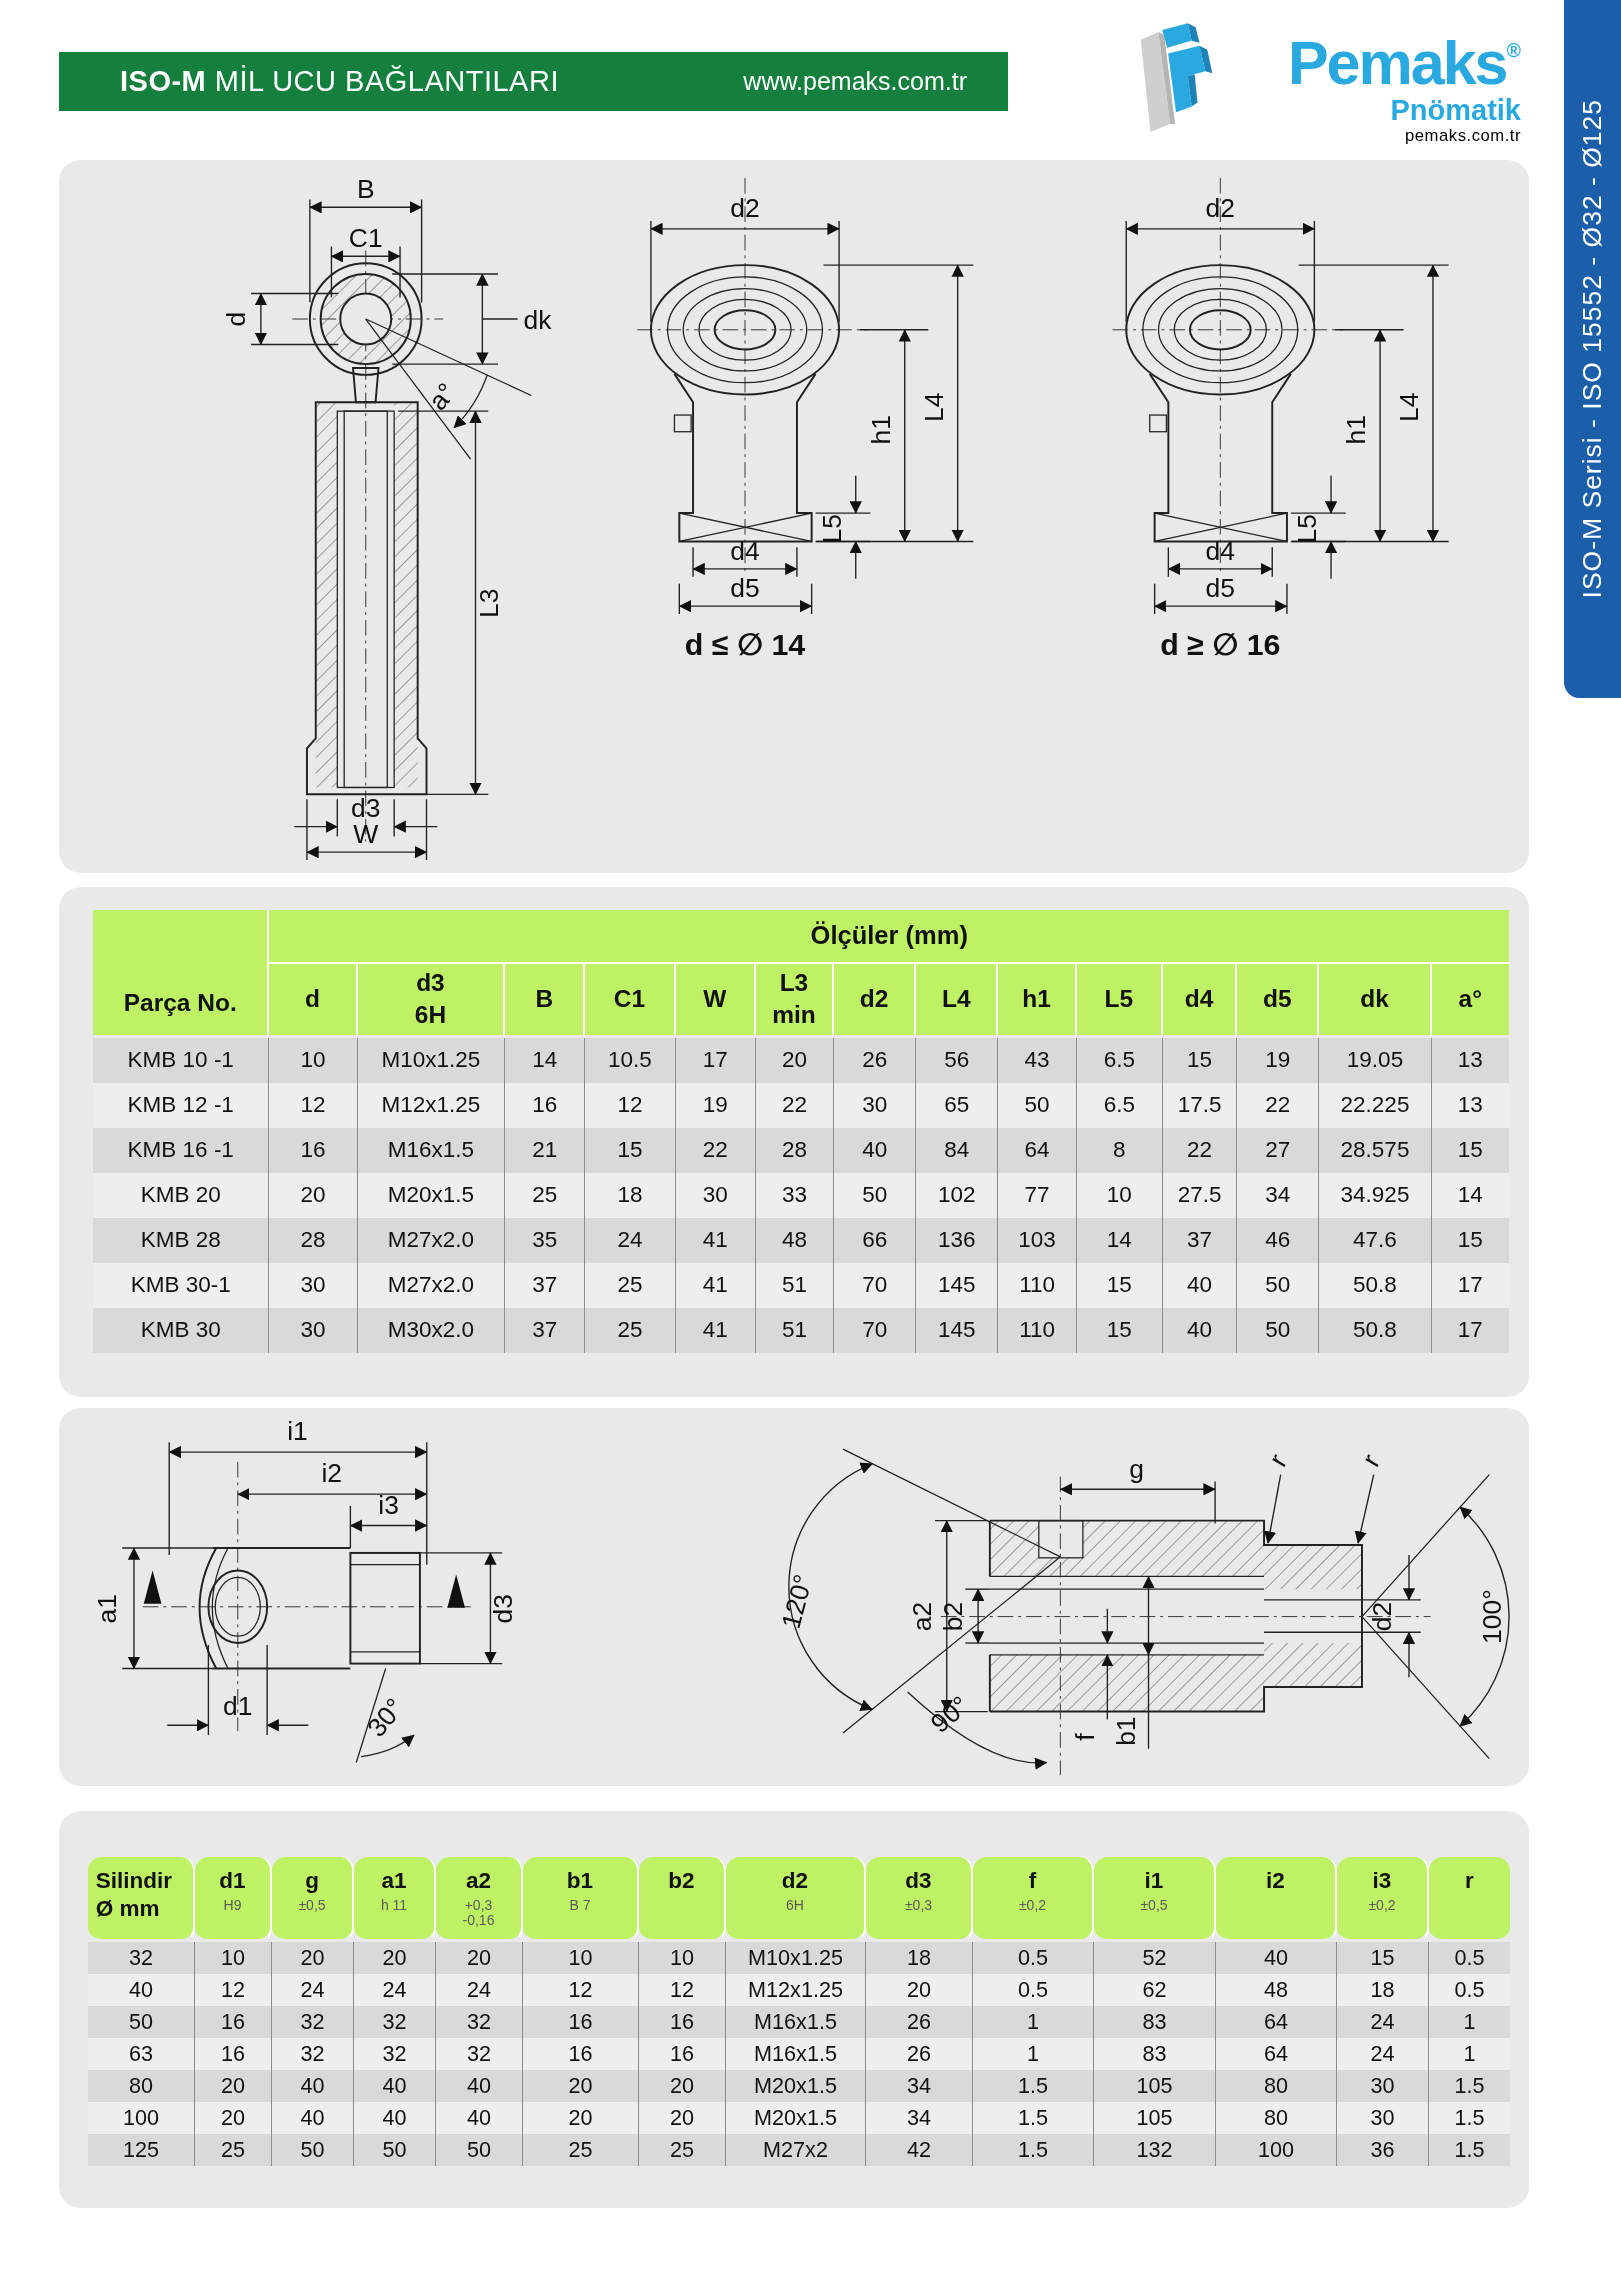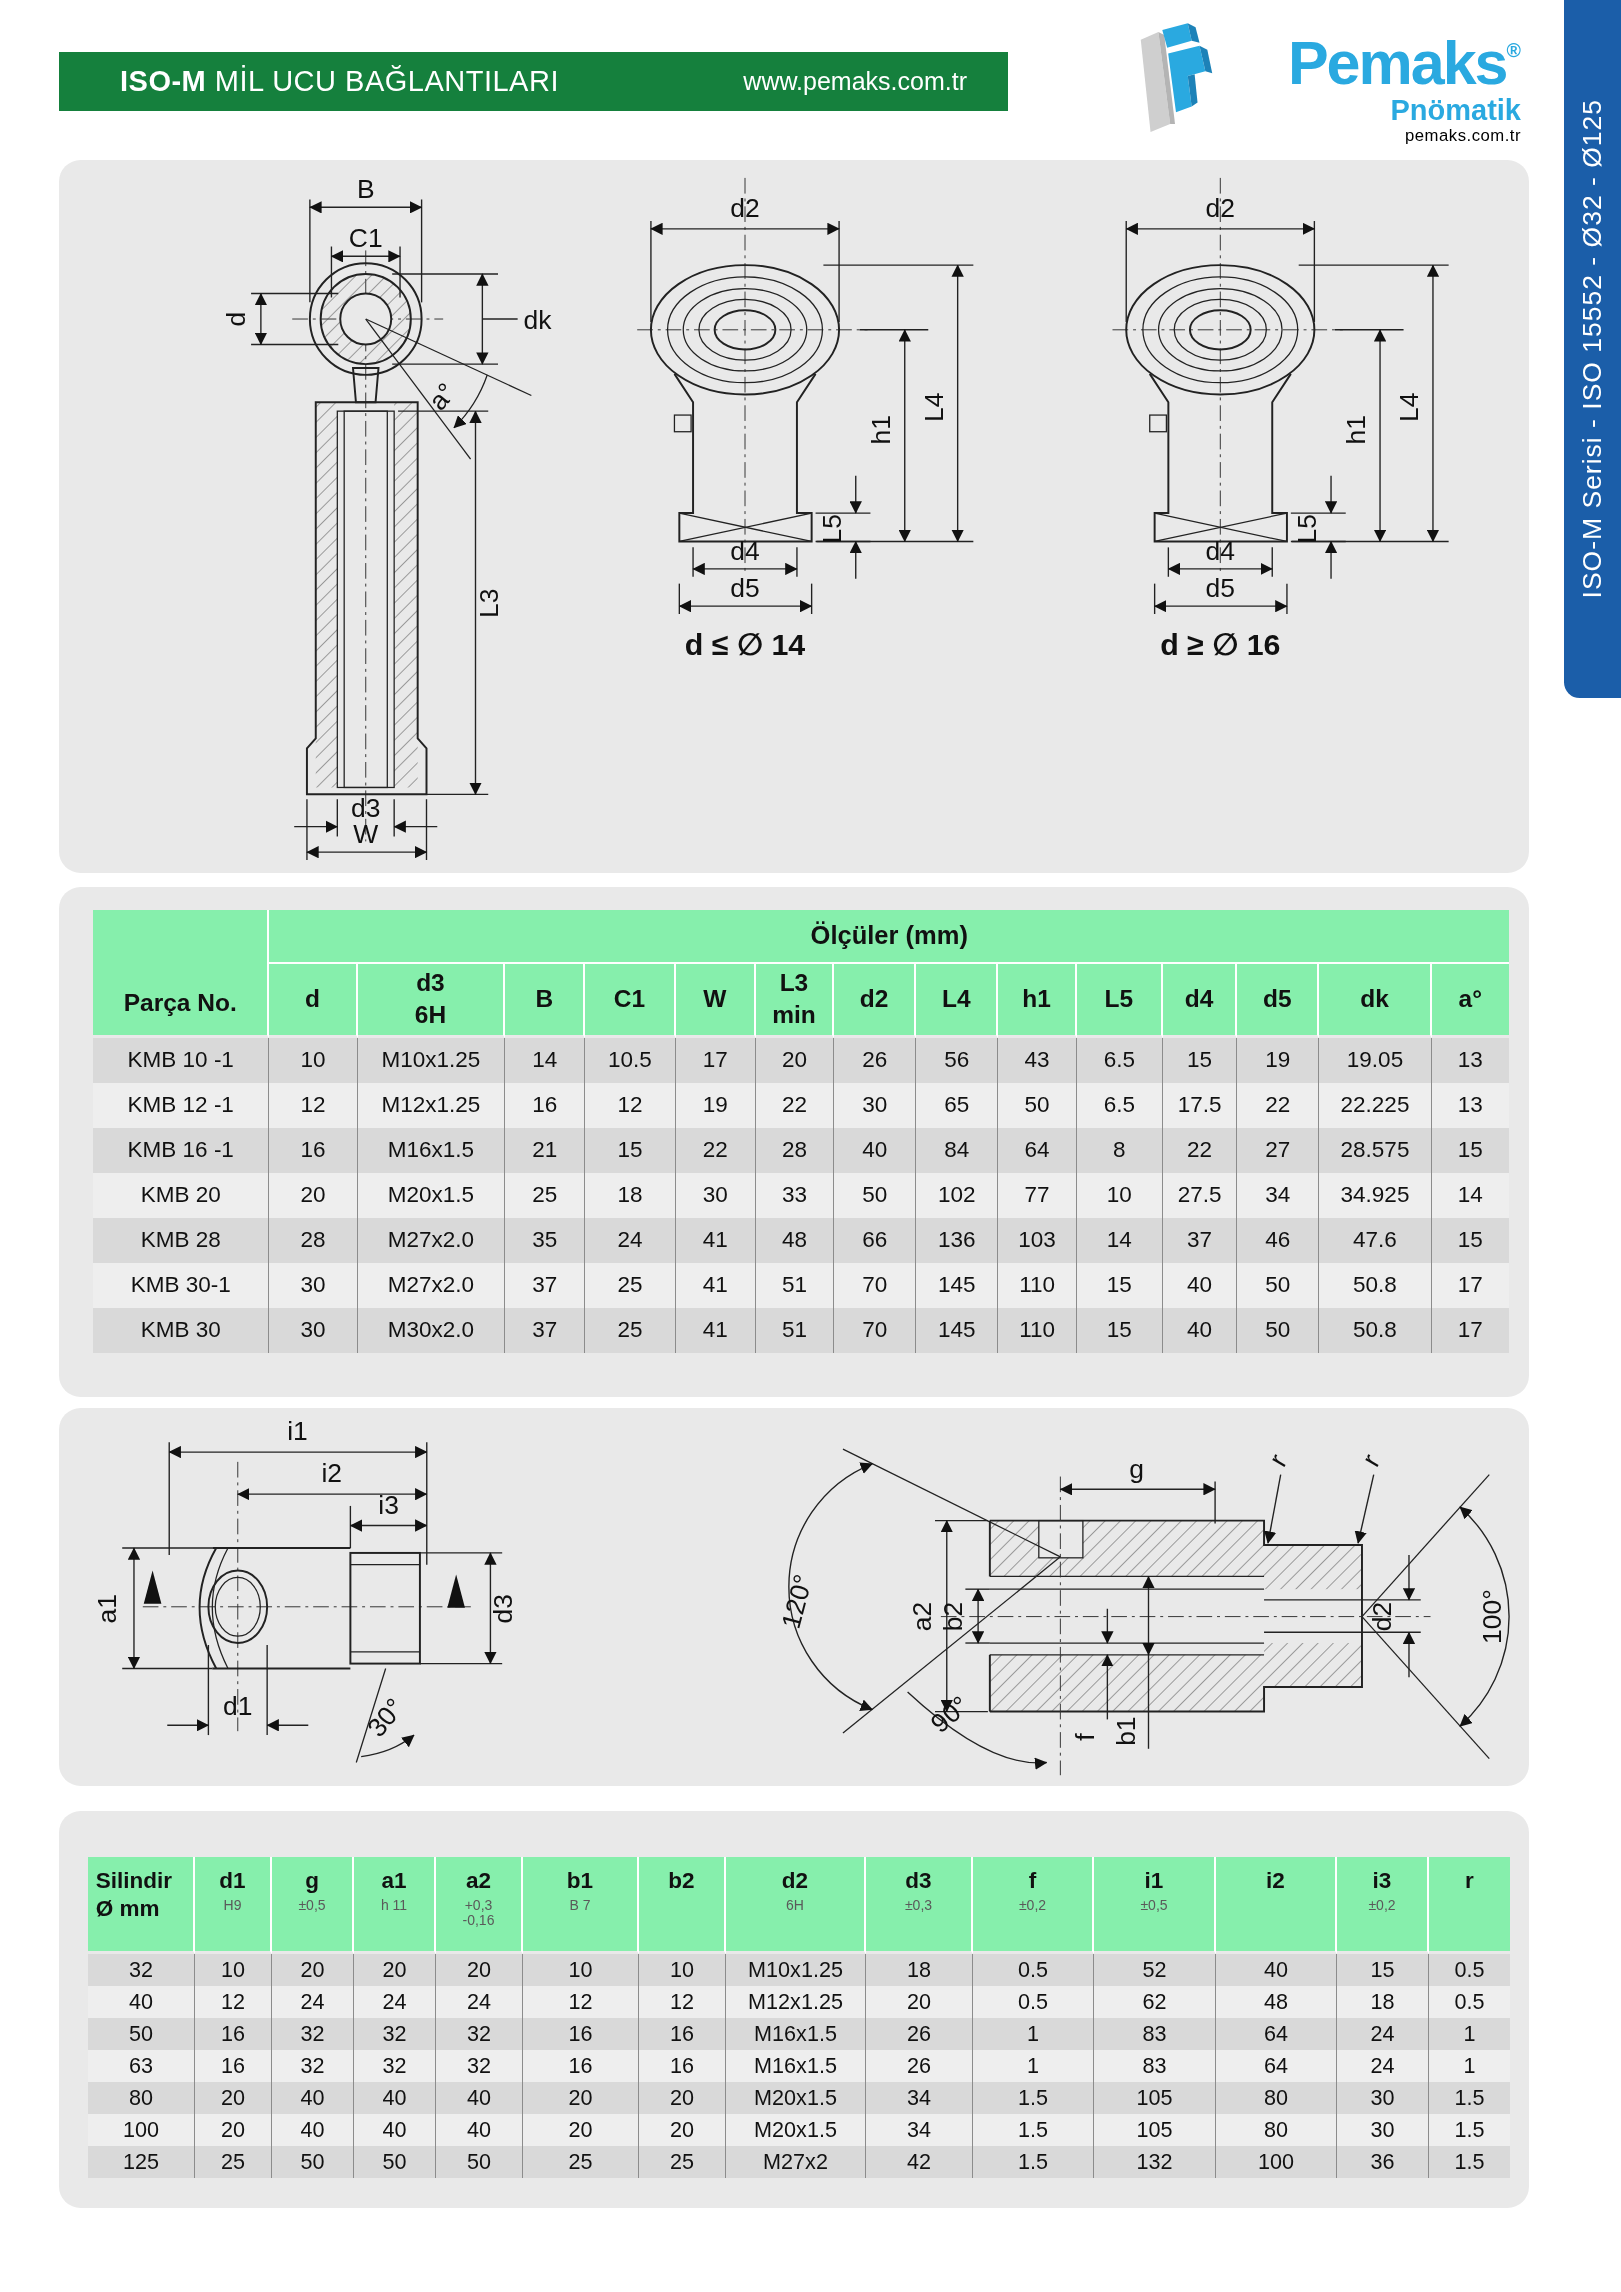--- a/index.html
+++ b/index.html
@@ -37,30 +37,30 @@
   #card-tab2  { top:1811px; height:397px; }
   .card > svg { position:absolute; left:0; top:0; }
 
   
   table { border-collapse:separate; border-spacing:0; table-layout:fixed; }
   th, td { text-align:center; vertical-align:middle; overflow:hidden; }
 
   #table1 { width:1416px; margin:22.5px 0 0 34px; }
   #table2 { width:1422px; margin:46px 0 0 29px; }
 
-  thead th { background:#86efac; border-right:2.9px solid #fff; }
+  thead th { background:#bef264; border-right:2.9px solid #fff; }
   thead tr th:last-child { border-right:none; }
 
   #table1 th.t-title { height:54px; font-size:25.5px; font-weight:bold; border-bottom:2.9px solid #fff; }
   #table1 th.t-corner { font-size:24.5px; font-weight:bold; vertical-align:bottom;
       padding-bottom:18px; border-bottom:3.9px solid #e9e9e9; }
   #table1 thead tr.colhead th { height:74px; border-bottom:3.9px solid #e9e9e9; }
   #table1 .ch-main, #table1 .ch-sub { font-size:24.5px; font-weight:bold; line-height:1.3; }
 
-  #table2 thead th { height:97px; border-bottom:3.9px solid #e9e9e9; vertical-align:top; padding-top:9.8px; }
+  #table2 thead th { height:85px; border-bottom:3.9px solid #e9e9e9; vertical-align:top; padding-top:9.8px;border-radius:14px; }
   #table2 th.t-corner { text-align:left; padding-left:7.8px; font-size:22.5px; font-weight:bold; line-height:1.25; }
   #table2 .ch-main { font-size:22.5px; font-weight:bold; line-height:1.2; }
   #table2 .ch-sub { font-size:14px; font-weight:normal; color:#5a5a5a; margin-top:3.9px;
       white-space:pre-line; line-height:1.1; }
 
   tbody td { border-right:1px solid #8c8c8c; }
   tbody tr td:last-child { border-right:none; }
   tbody tr:nth-child(odd)  td { background:#d9d9d9; }
   tbody tr:nth-child(even) td { background:#eeeeee; }
   #table1 tbody td { height:45px; font-size:22.5px; }

